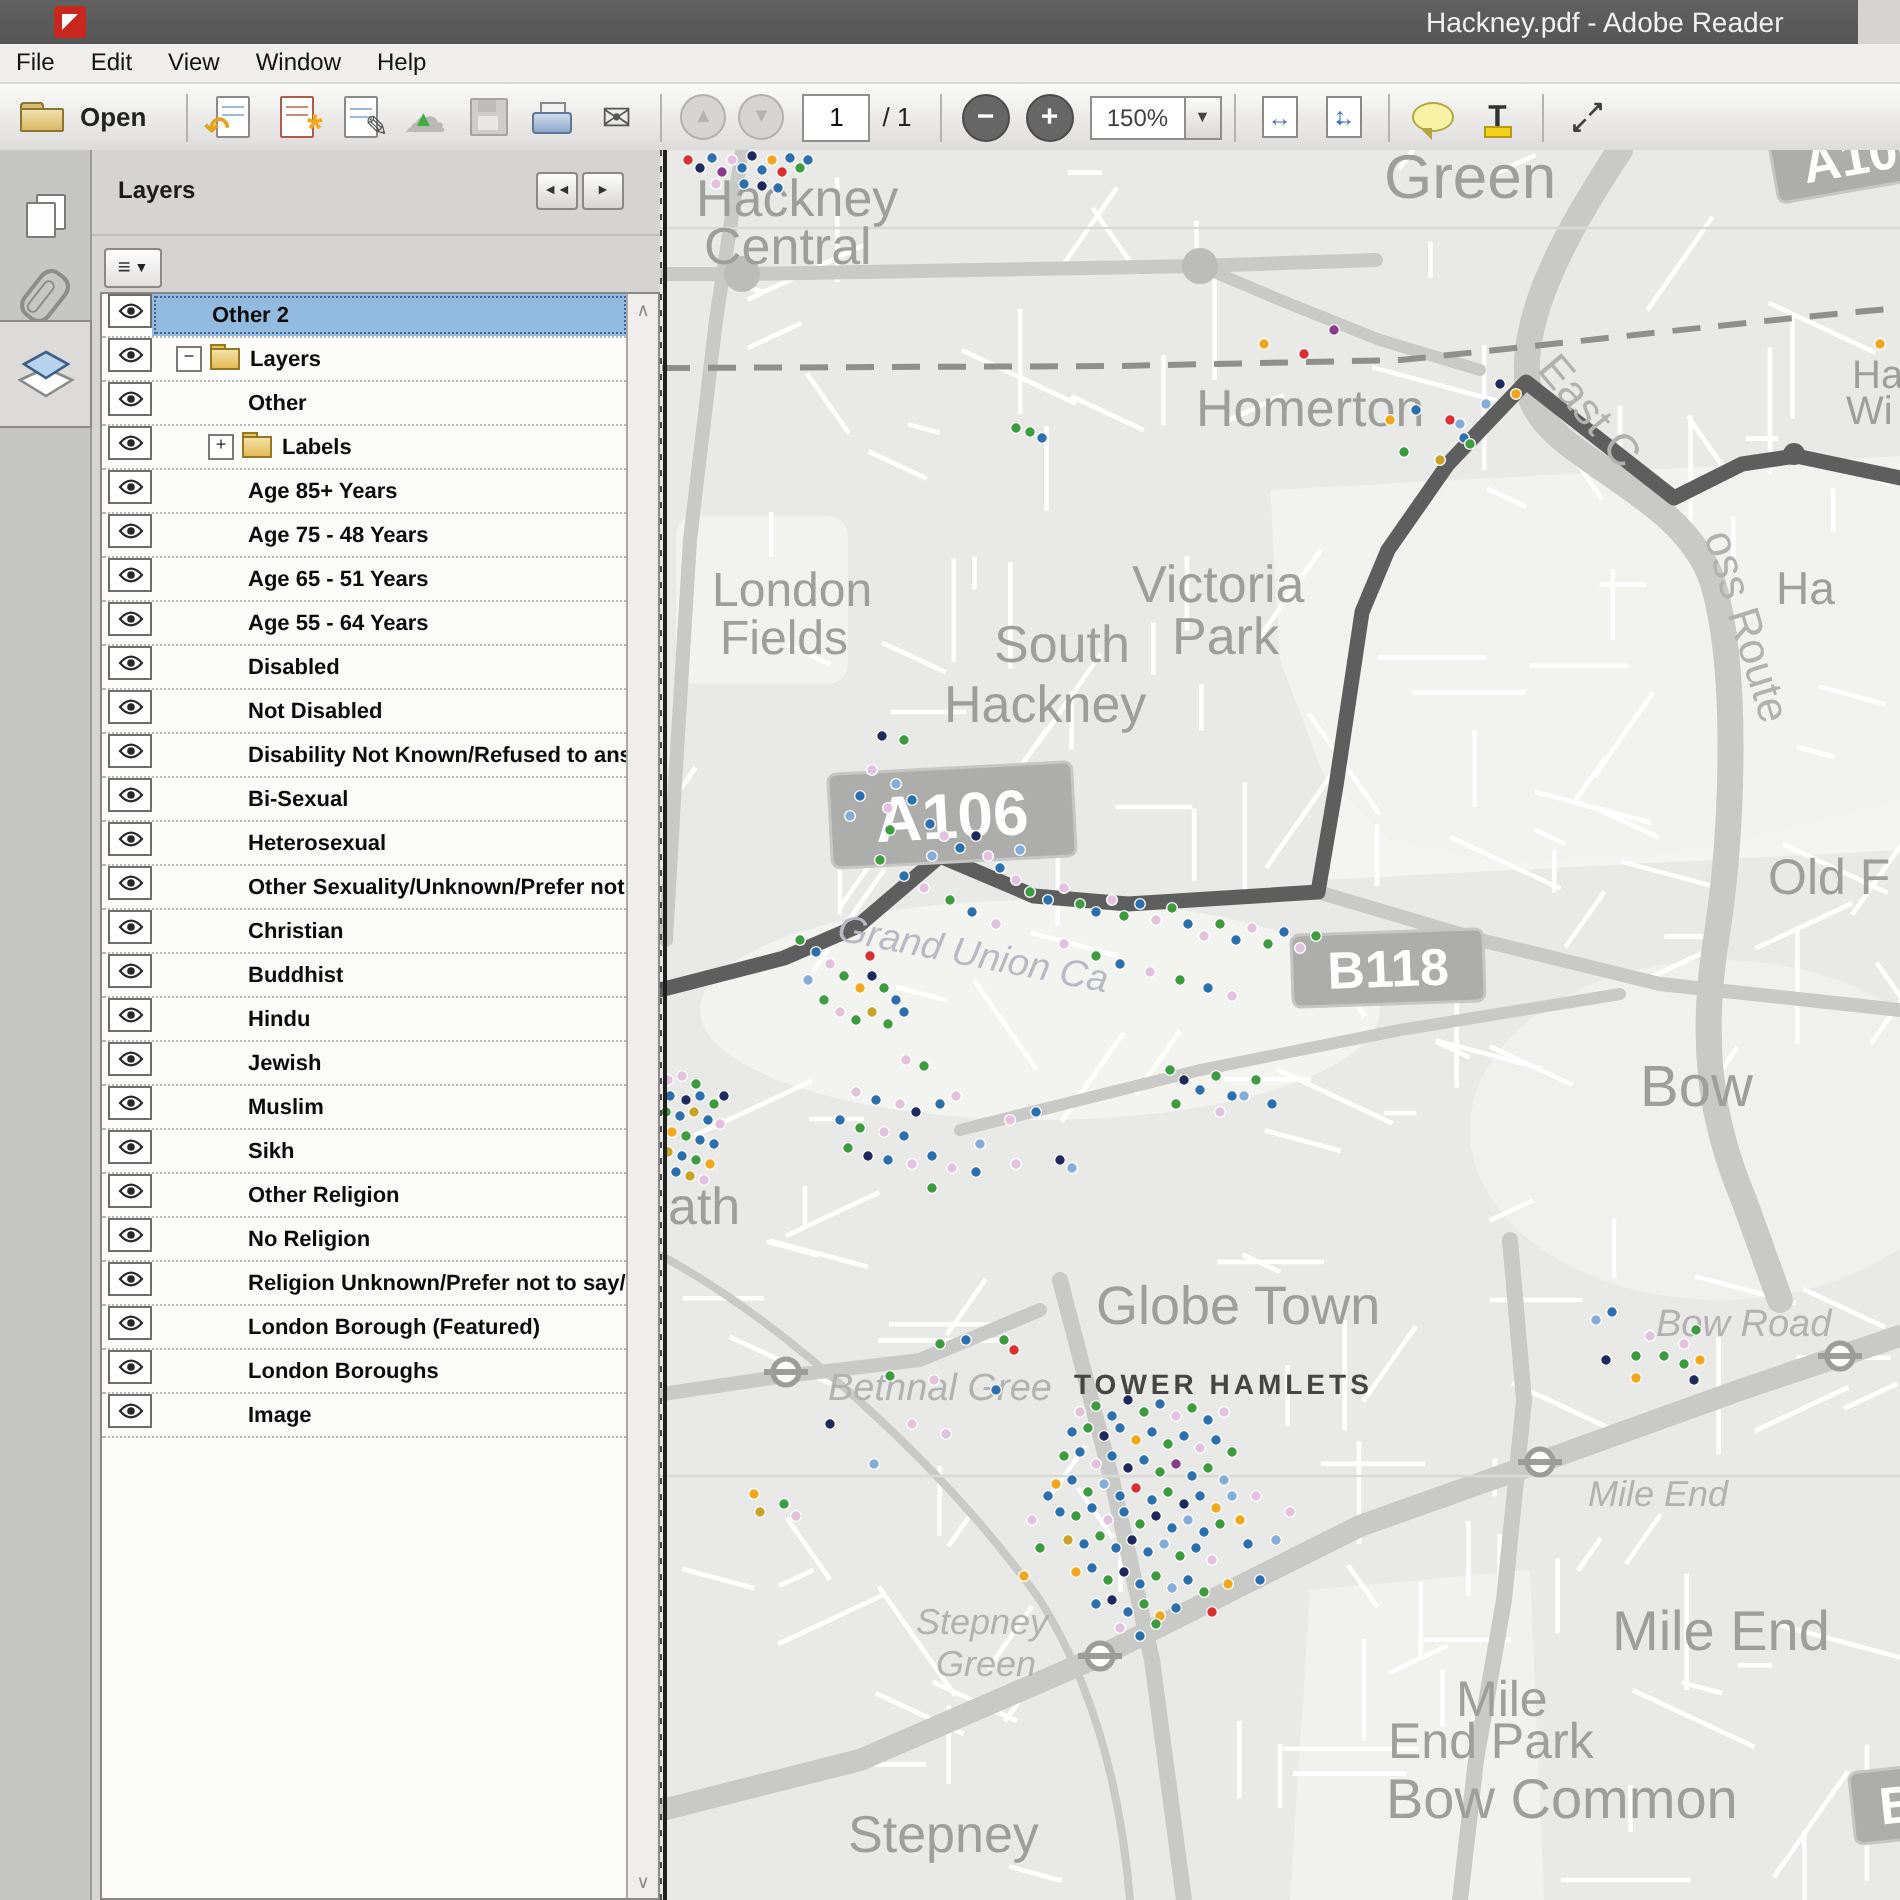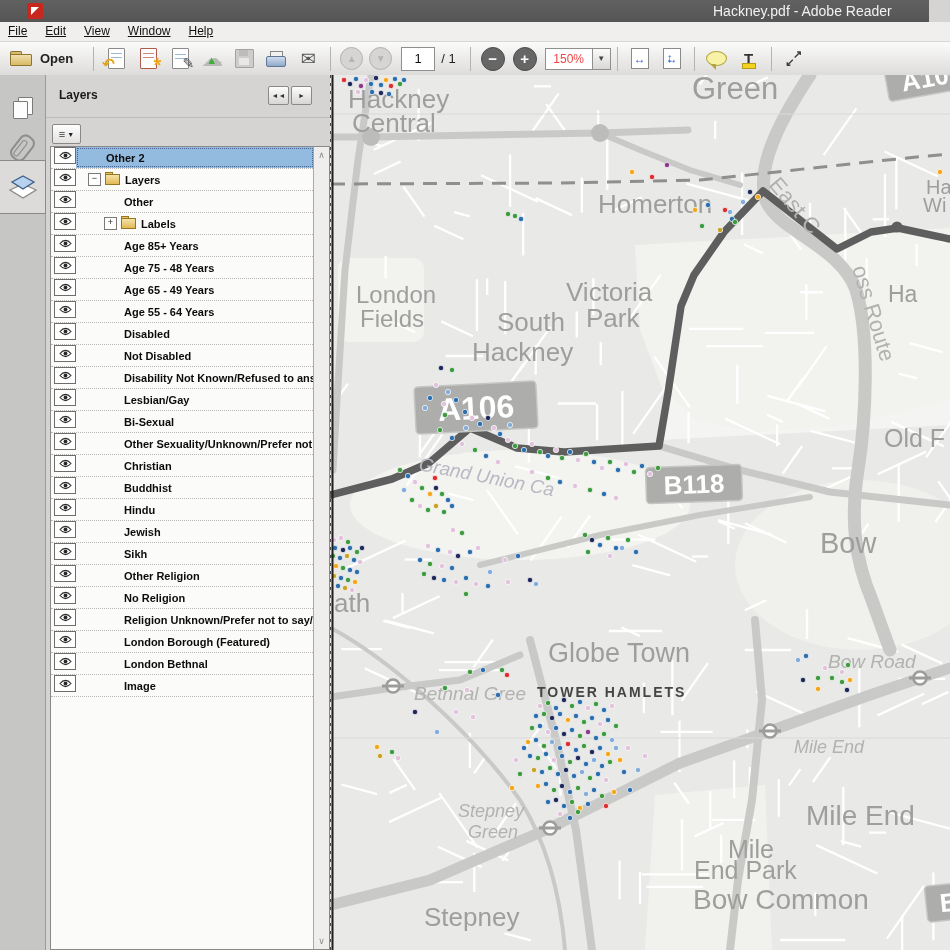--- a/index.html
+++ b/index.html
@@ -7,21 +7,21 @@
        font-family:"Liberation Sans",sans-serif;-webkit-font-smoothing:antialiased;}
   
   .titlebar{position:absolute;left:0;top:0;width:929px;height:22px;background:linear-gradient(#616161,#555);}
   .app-icon{position:absolute;left:27px;top:3px;width:16px;height:16px;background:#c8271d;border-radius:2px;}
   .app-icon:before{content:"";position:absolute;left:4px;top:4px;width:0;height:0;
       border-left:8px solid #fff;border-bottom:8px solid transparent;}
   .win-title{position:absolute;left:713px;top:0;height:22px;line-height:22px;color:#f1f1f1;font-size:14px;}
   
   .menubar{position:absolute;left:0;top:22px;width:950px;height:19px;background:#f0efee;border-bottom:1px solid #d8d7d6;
            display:flex;align-items:center;}
-  .menu-item{font-size:12px;color:#111;padding:0 9px;height:19px;line-height:19px;text-decoration:underline;}
+  .menu-item{font-size:12px;color:#111;padding:0 9px;height:19px;line-height:19px;}
   .menu-item:first-child{padding-left:8px;}
   
   .toolbar{position:absolute;left:0;top:42px;width:950px;height:33px;
            background:linear-gradient(#fbfbfa,#dddcdb);border-bottom:1px solid #8f8f8f;
            display:flex;align-items:center;}
   .tsep{width:1px;height:24px;background:#b3b3b2;margin:0 6px;flex:0 0 auto;}
   .tbtn{display:flex;align-items:center;justify-content:center;flex:0 0 auto;position:relative;}
   .open-btn{margin-left:10px;margin-right:14px;gap:8px;}
   .open-label{font-size:13px;font-weight:bold;color:#222;}
   .folder-ic{width:22px;height:15px;position:relative;}
@@ -40,21 +40,21 @@
   .printer:before{content:"";position:absolute;left:4px;top:0;width:11px;height:5px;background:#f2f2f2;border:1px solid #888;}
   .printer:after{content:"";position:absolute;left:0;top:5px;width:18px;height:9px;background:linear-gradient(#cfdcee,#8fa9c9);border:1px solid #5f7796;border-radius:2px;}
   .glyph{font-size:18px;color:#555;line-height:1;}
   .navcirc{width:21px;height:21px;border-radius:50%;background:#d6d5d4;border:1px solid #b2b1b0;
            display:flex;align-items:center;justify-content:center;font-size:10px;color:#b5b4b3;margin:0 3px;}
   .pagebox{width:28px;height:20px;background:#fff;border:1px solid #8f8f8e;text-align:center;font-size:13px;color:#111;margin-left:6px;}
   .pagetotal{font-size:13px;color:#222;margin:0 8px 0 6px;}
   .zoomcirc{width:22px;height:22px;border-radius:50%;background:#666;color:#fff;display:flex;align-items:center;justify-content:center;
             font-size:15px;font-weight:bold;margin:0 4px;border:1px solid #4c4c4c;}
   .zoombox{height:20px;background:#fff;border:1px solid #8f8f8e;display:flex;margin-left:4px;}
-  .zoomval{width:46px;font-size:12px;color:#ef4444;text-align:center;line-height:20px;}
+  .zoomval{width:46px;font-size:12px;color:#404040;text-align:center;line-height:20px;}
   .zoomdrop{width:17px;border-left:1px solid #8f8f8e;background:linear-gradient(#fbfbfa,#d9d8d7);
             font-size:8px;color:#444;display:flex;align-items:center;justify-content:center;}
   .fit-ic{width:16px;height:19px;background:#fff;border:1px solid #8a8a8a;display:flex;align-items:center;justify-content:center;position:relative;}
   .fit-ic .b{color:#3a6fc4;font-size:12px;font-weight:bold;}
   .fit-ic .v{position:absolute;color:#3a6fc4;font-size:12px;font-weight:bold;transform:rotate(90deg);}
   .bubble{width:19px;height:13px;background:#f8f2a6;border:1px solid #b3a63e;border-radius:50%;position:relative;}
   .bubble:after{content:"";position:absolute;left:3px;bottom:-5px;border-left:6px solid transparent;border-top:6px solid #b3a63e;}
   .hl-T{font-size:15px;font-weight:bold;color:#333;position:relative;}
   .hl-T:after{content:"";position:absolute;left:-2px;bottom:-2px;width:12px;height:4px;background:#f4d31f;border:1px solid #b59b18;}
   .fs-ic{width:17px;height:17px;position:relative;}
@@ -304,21 +304,21 @@
           </div>
         </div>
         <div class="lrow">
           <div class="eyebox">
             <svg width="13" height="9" viewBox="0 0 13 9">
               <path d="M1 4.5 Q6.5 -1.8 12 4.5 Q6.5 10.8 1 4.5 Z" fill="none" stroke="#2a2a2a" stroke-width="1.1"></path>
               <circle cx="6.5" cy="4.5" r="1.9" fill="#2a2a2a"></circle>
             </svg>
           </div>
           <div class="rowc" style="padding-left:48px">
-            <span class="llabel">Age 65 - 49 Years</span>
+            <span class="llabel">Age 65 - 51 Years</span>
           </div>
         </div>
         <div class="lrow">
           <div class="eyebox">
             <svg width="13" height="9" viewBox="0 0 13 9">
               <path d="M1 4.5 Q6.5 -1.8 12 4.5 Q6.5 10.8 1 4.5 Z" fill="none" stroke="#2a2a2a" stroke-width="1.1"></path>
               <circle cx="6.5" cy="4.5" r="1.9" fill="#2a2a2a"></circle>
             </svg>
           </div>
           <div class="rowc" style="padding-left:48px">
@@ -359,42 +359,42 @@
           </div>
         </div>
         <div class="lrow">
           <div class="eyebox">
             <svg width="13" height="9" viewBox="0 0 13 9">
               <path d="M1 4.5 Q6.5 -1.8 12 4.5 Q6.5 10.8 1 4.5 Z" fill="none" stroke="#2a2a2a" stroke-width="1.1"></path>
               <circle cx="6.5" cy="4.5" r="1.9" fill="#2a2a2a"></circle>
             </svg>
           </div>
           <div class="rowc" style="padding-left:48px">
-            <span class="llabel">Lesbian/Gay</span>
-          </div>
-        </div>
-        <div class="lrow">
-          <div class="eyebox">
-            <svg width="13" height="9" viewBox="0 0 13 9">
-              <path d="M1 4.5 Q6.5 -1.8 12 4.5 Q6.5 10.8 1 4.5 Z" fill="none" stroke="#2a2a2a" stroke-width="1.1"></path>
-              <circle cx="6.5" cy="4.5" r="1.9" fill="#2a2a2a"></circle>
-            </svg>
-          </div>
-          <div class="rowc" style="padding-left:48px">
             <span class="llabel">Bi-Sexual</span>
           </div>
         </div>
         <div class="lrow">
           <div class="eyebox">
             <svg width="13" height="9" viewBox="0 0 13 9">
               <path d="M1 4.5 Q6.5 -1.8 12 4.5 Q6.5 10.8 1 4.5 Z" fill="none" stroke="#2a2a2a" stroke-width="1.1"></path>
               <circle cx="6.5" cy="4.5" r="1.9" fill="#2a2a2a"></circle>
             </svg>
           </div>
           <div class="rowc" style="padding-left:48px">
+            <span class="llabel">Heterosexual</span>
+          </div>
+        </div>
+        <div class="lrow">
+          <div class="eyebox">
+            <svg width="13" height="9" viewBox="0 0 13 9">
+              <path d="M1 4.5 Q6.5 -1.8 12 4.5 Q6.5 10.8 1 4.5 Z" fill="none" stroke="#2a2a2a" stroke-width="1.1"></path>
+              <circle cx="6.5" cy="4.5" r="1.9" fill="#2a2a2a"></circle>
+            </svg>
+          </div>
+          <div class="rowc" style="padding-left:48px">
             <span class="llabel">Other Sexuality/Unknown/Prefer not</span>
           </div>
         </div>
         <div class="lrow">
           <div class="eyebox">
             <svg width="13" height="9" viewBox="0 0 13 9">
               <path d="M1 4.5 Q6.5 -1.8 12 4.5 Q6.5 10.8 1 4.5 Z" fill="none" stroke="#2a2a2a" stroke-width="1.1"></path>
               <circle cx="6.5" cy="4.5" r="1.9" fill="#2a2a2a"></circle>
             </svg>
           </div>
@@ -436,20 +436,31 @@
           </div>
         </div>
         <div class="lrow">
           <div class="eyebox">
             <svg width="13" height="9" viewBox="0 0 13 9">
               <path d="M1 4.5 Q6.5 -1.8 12 4.5 Q6.5 10.8 1 4.5 Z" fill="none" stroke="#2a2a2a" stroke-width="1.1"></path>
               <circle cx="6.5" cy="4.5" r="1.9" fill="#2a2a2a"></circle>
             </svg>
           </div>
           <div class="rowc" style="padding-left:48px">
+            <span class="llabel">Muslim</span>
+          </div>
+        </div>
+        <div class="lrow">
+          <div class="eyebox">
+            <svg width="13" height="9" viewBox="0 0 13 9">
+              <path d="M1 4.5 Q6.5 -1.8 12 4.5 Q6.5 10.8 1 4.5 Z" fill="none" stroke="#2a2a2a" stroke-width="1.1"></path>
+              <circle cx="6.5" cy="4.5" r="1.9" fill="#2a2a2a"></circle>
+            </svg>
+          </div>
+          <div class="rowc" style="padding-left:48px">
             <span class="llabel">Sikh</span>
           </div>
         </div>
         <div class="lrow">
           <div class="eyebox">
             <svg width="13" height="9" viewBox="0 0 13 9">
               <path d="M1 4.5 Q6.5 -1.8 12 4.5 Q6.5 10.8 1 4.5 Z" fill="none" stroke="#2a2a2a" stroke-width="1.1"></path>
               <circle cx="6.5" cy="4.5" r="1.9" fill="#2a2a2a"></circle>
             </svg>
           </div>
@@ -491,21 +502,21 @@
           </div>
         </div>
         <div class="lrow">
           <div class="eyebox">
             <svg width="13" height="9" viewBox="0 0 13 9">
               <path d="M1 4.5 Q6.5 -1.8 12 4.5 Q6.5 10.8 1 4.5 Z" fill="none" stroke="#2a2a2a" stroke-width="1.1"></path>
               <circle cx="6.5" cy="4.5" r="1.9" fill="#2a2a2a"></circle>
             </svg>
           </div>
           <div class="rowc" style="padding-left:48px">
-            <span class="llabel">London Bethnal</span>
+            <span class="llabel">London Boroughs</span>
           </div>
         </div>
         <div class="lrow">
           <div class="eyebox">
             <svg width="13" height="9" viewBox="0 0 13 9">
               <path d="M1 4.5 Q6.5 -1.8 12 4.5 Q6.5 10.8 1 4.5 Z" fill="none" stroke="#2a2a2a" stroke-width="1.1"></path>
               <circle cx="6.5" cy="4.5" r="1.9" fill="#2a2a2a"></circle>
             </svg>
           </div>
           <div class="rowc" style="padding-left:48px">

